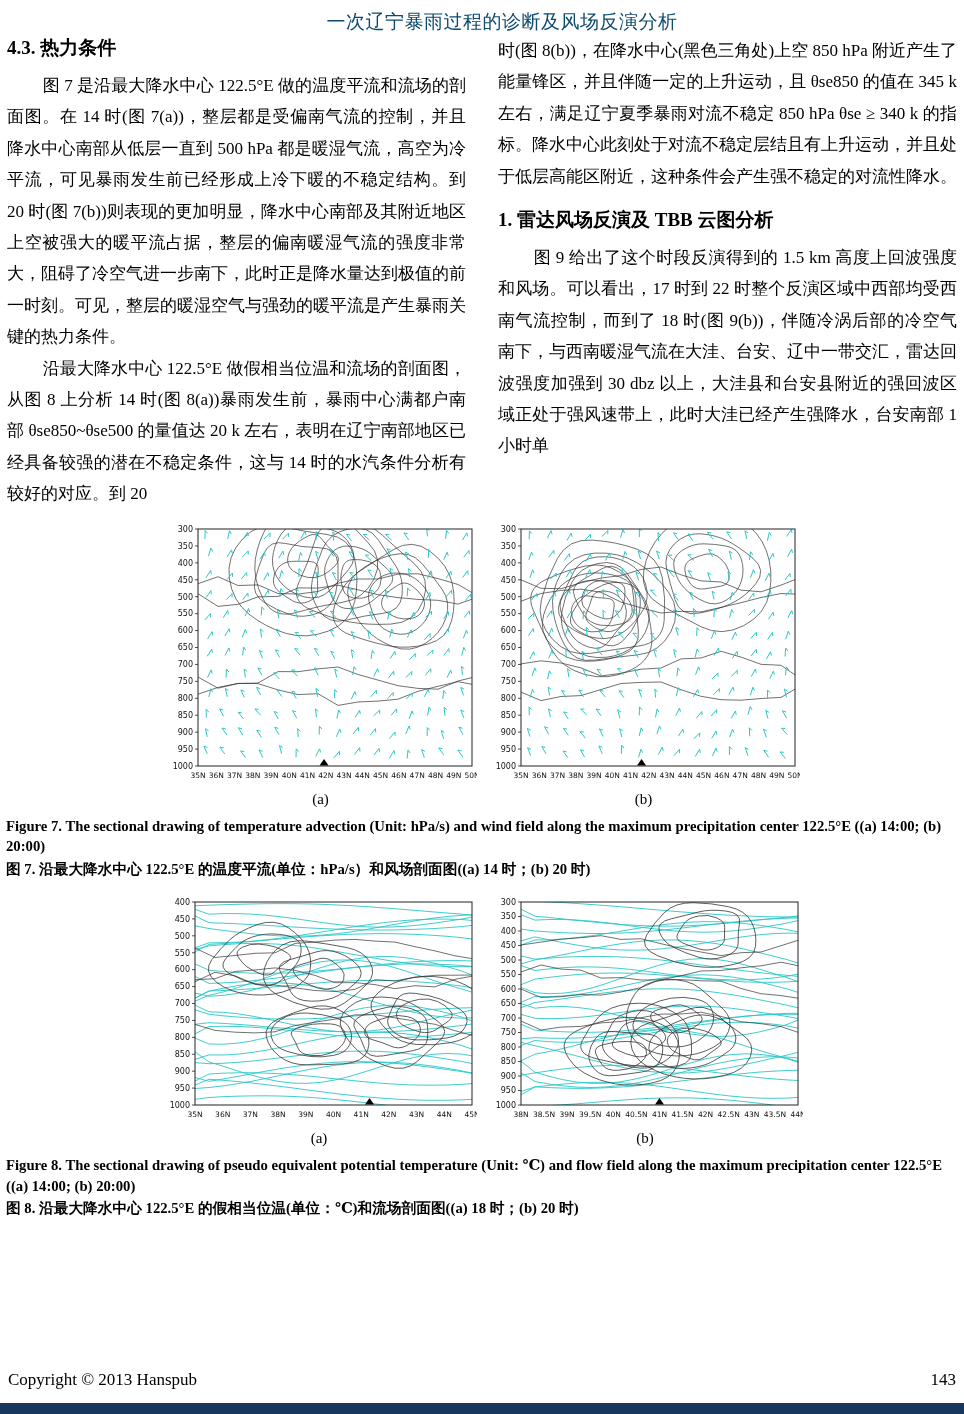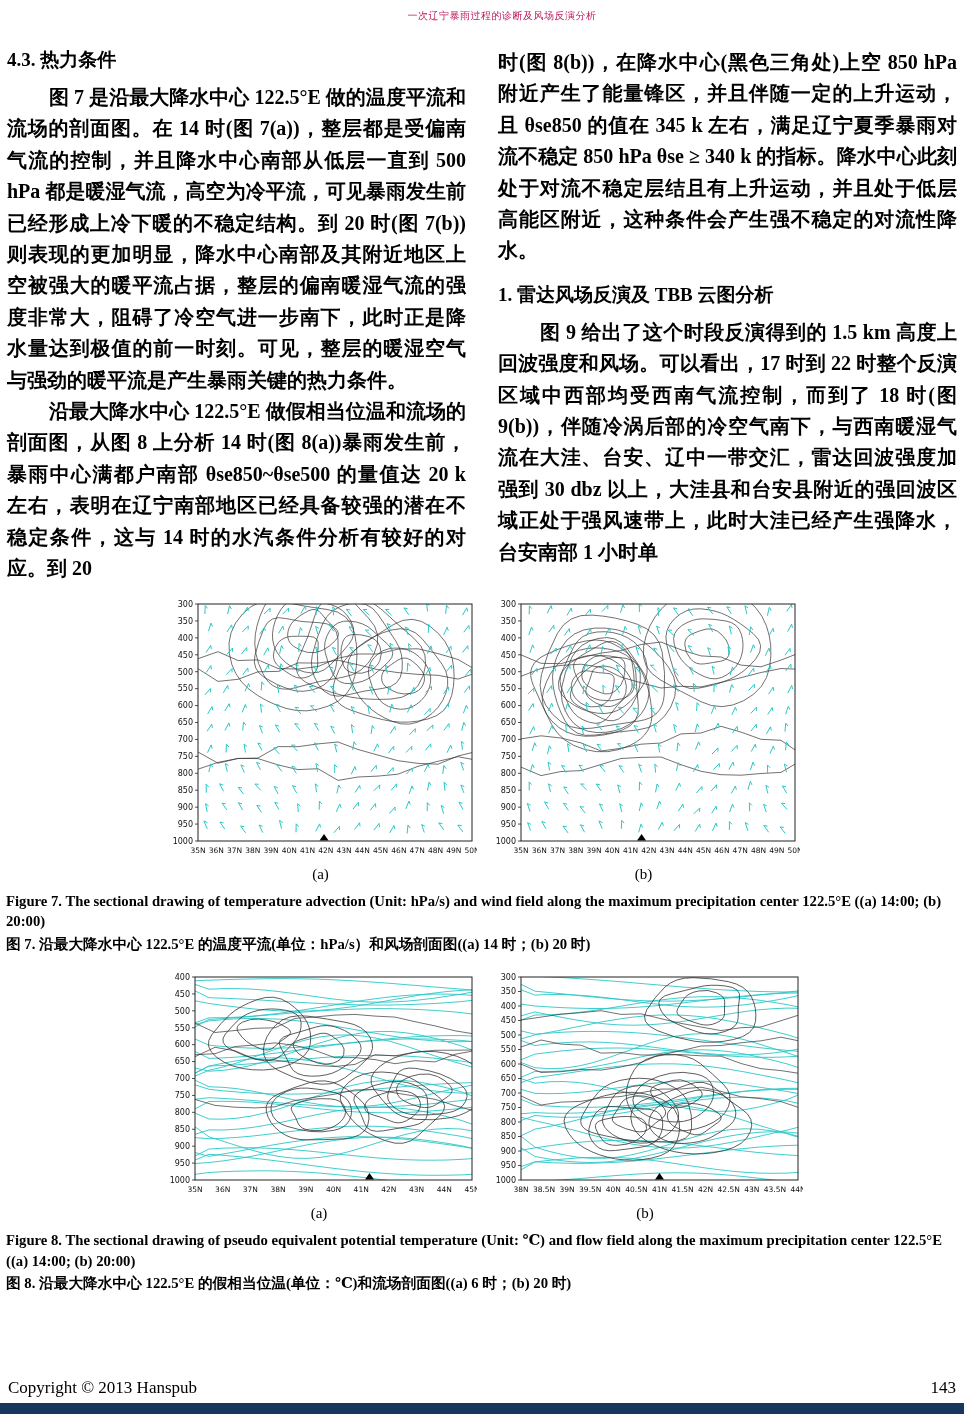--- a/index.html
+++ b/index.html
@@ -2,47 +2,47 @@
 <html><head>
 <meta charset="utf-8">
 <style>
   * { margin:0; padding:0; box-sizing:border-box; }
   body {
     width:964px; height:1414px; position:relative; overflow:hidden;
     background:#ffffff; color:#000;
     font-family:"Liberation Serif","DejaVu Serif",serif;
   }
   .header-title {
-    margin-top:9px; text-align:center; font-size:10px; color:#be185d;
+    margin-top:9px; text-align:center; font-size:19px; color:#0c4a6e;
     letter-spacing:0.5px;
     margin-left:40px;
   }
-  .columns { display:flex; gap:32px; padding:0 7px; margin-top:24px; }
+  .columns { display:flex; gap:32px; padding:0 7px; }
   .col { flex:1; min-width:0; }
   .col h2 {
     font-size:19px; font-weight:bold; margin:0 0 9px 0;
     font-family:"Liberation Serif","DejaVu Serif",serif;
   }
   .col h2.gap-top { margin-top:15px; }
-  .col p { font-size:20px; line-height:31.4px; text-align:justify;font-weight:bold; }
+  .col p { font-size:17px; line-height:31.4px; text-align:justify; }
   .col p.indent { text-indent:2.1em; }
 
   .figure { margin-top:14px; }
   .figure.second { margin-top:18px; }
   .panels { display:flex; justify-content:center; align-items:flex-start; gap:10px; }
   .panel { text-align:center; }
   .panel-label { font-size:15px; margin-top:1px; }
   .fig-caption {
     font-weight:bold; text-align:left; font-size:14.7px; line-height:20.5px;
     margin:8px auto 0; max-width:952px;
   }
   .fig-caption.zh { margin-top:2px; }
 
   .footer-text {
-    position:absolute; left:8px; right:8px; bottom:16px;
+    position:absolute; left:8px; right:8px; bottom:24px;
     display:flex; justify-content:space-between; font-size:17px;
   }
   .footer-bar { position:absolute; left:0; right:0; bottom:0; height:11px; background:#17375E; }
   svg text { font-family:"DejaVu Sans","Liberation Sans",sans-serif; }
 </style>
 </head>
 <body>
 
 <div class="page">
 
@@ -1141,21 +1141,21 @@
             <text x="241.75" y="220" text-anchor="middle" font-size="7.5" fill="#111">42.5N</text>
             <text x="264.83333333333337" y="220" text-anchor="middle" font-size="7.5" fill="#111">43N</text>
             <text x="287.91666666666663" y="220" text-anchor="middle" font-size="7.5" fill="#111">43.5N</text>
             <text x="311" y="220" text-anchor="middle" font-size="7.5" fill="#111">44N</text>
             <path d="M 172.5 201 L 168 207.5 L 177 207.5 Z" fill="#000"></path>
           </svg>
         <div class="panel-label">(b)</div>
       </div>
     </div>
     <div class="fig-caption en">Figure 8. The sectional drawing of pseudo equivalent potential temperature (Unit: ℃) and flow field along the maximum precipitation center 122.5°E ((a) 14:00; (b) 20:00)</div>
-    <div class="fig-caption zh">图 8. 沿最大降水中心 122.5°E 的假相当位温(单位：℃)和流场剖面图((a) 6 时；(b) 20 时)</div>
+    <div class="fig-caption zh">图 8. 沿最大降水中心 122.5°E 的假相当位温(单位：℃)和流场剖面图((a) 18 时；(b) 20 时)</div>
   </div>
 
   <div class="footer-text">
     <span>Copyright © 2013 Hanspub</span>
     <span>143</span>
   </div>
   <div class="footer-bar" style="background: rgb(23, 55, 94);"></div>
 
 </div>
 

